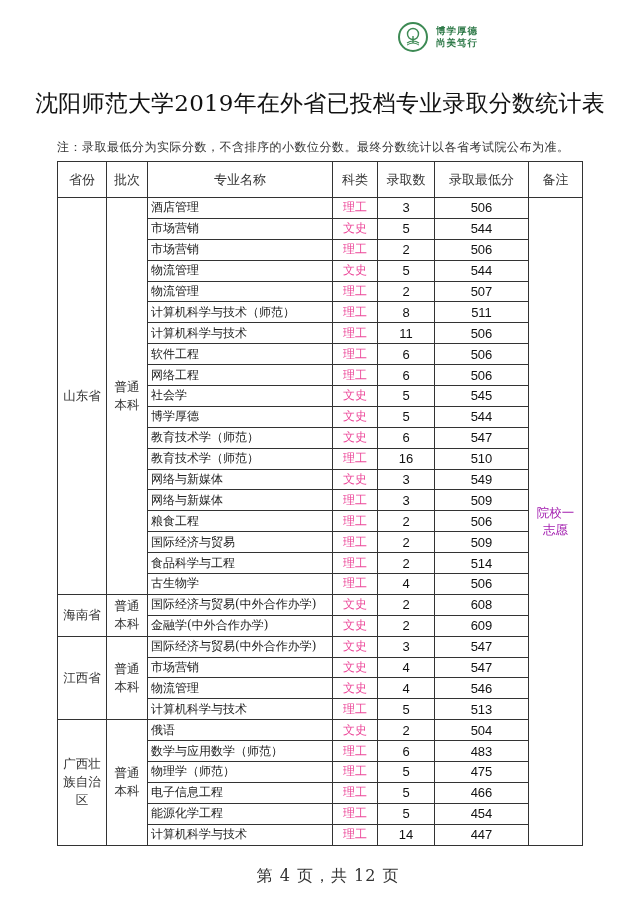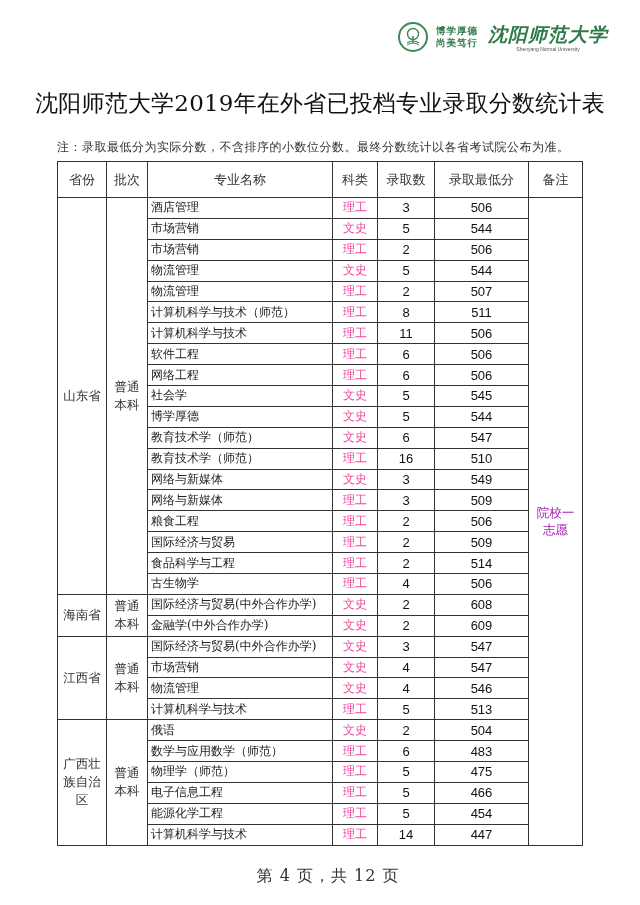--- a/index.html
+++ b/index.html
@@ -41,24 +41,20 @@
       <circle cx="11" cy="8" r="5.5" fill="none" stroke="#3d8a54" stroke-width="1.4"></circle>
       <line x1="11" y1="10" x2="11" y2="17" stroke="#3d8a54" stroke-width="1.4"></line>
       <path d="M5 17 Q11 13 17 17" fill="none" stroke="#3d8a54" stroke-width="1.2"></path>
       <path d="M5 19 Q11 15 17 19" fill="none" stroke="#3d8a54" stroke-width="1"></path>
     </svg>
   </div>
   <div class="motto">
     <div>博学厚德</div>
     <div>尚美笃行</div>
   </div>
-  <div class="brand">
-    <div class="brand-cn">沈阳师范大学</div>
-    <div class="brand-en">Shenyang Normal University</div>
-  </div>
 </div>
 
 <div class="title">沈阳师范大学2019年在外省已投档专业录取分数统计表</div>
 <div class="note">注：录取最低分为实际分数，不含排序的小数位分数。最终分数统计以各省考试院公布为准。</div>
 
 <div class="tbl">
   <table id="score-table">
     <colgroup>
       <col style="width:49px">
         <col style="width:41px">

